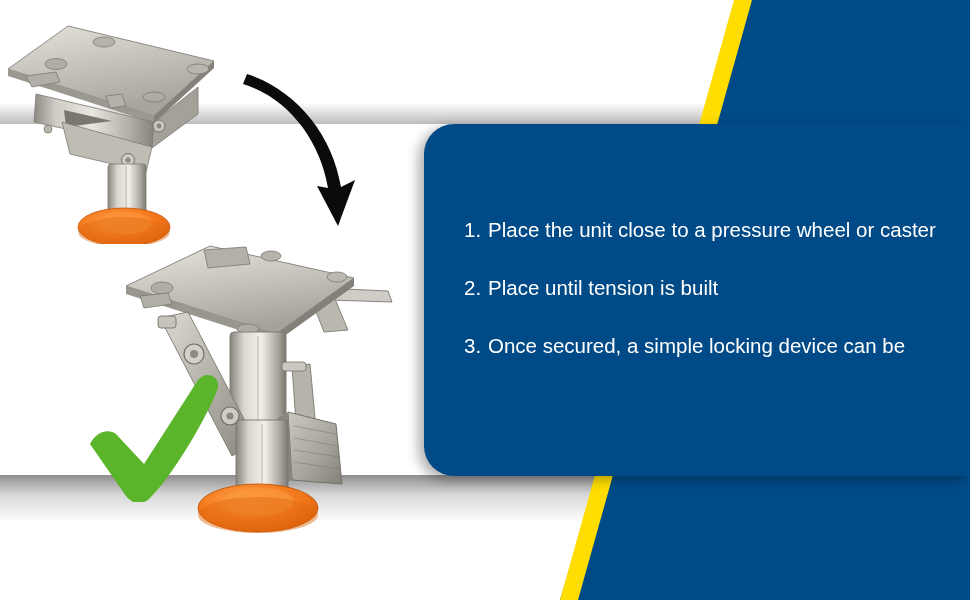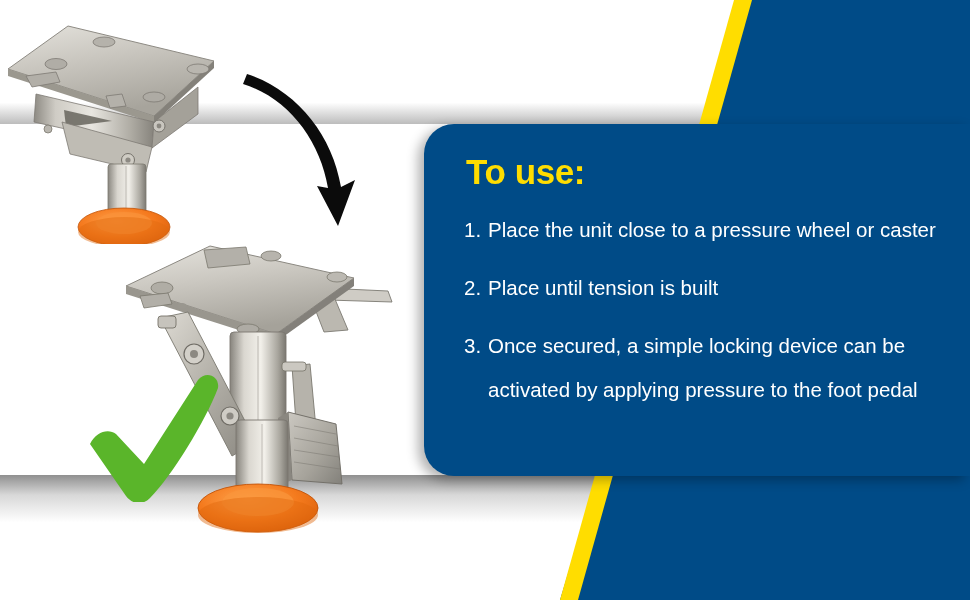--- a/index.html
+++ b/index.html
@@ -265,37 +265,35 @@
   <svg id="arrow-svg" viewBox="0 0 170 170">
     <path d="M33,16 C78,30 110,72 118,120 L107,118 L128,158 L145,112 L131,119 C122,66 86,22 37,6 Z" fill="#0b0b0b"></path>
   </svg>
 
   <svg id="check-svg" viewBox="0 0 138 130">
     <path d="M4,72 C10,60 22,56 30,62 L58,92 L112,8 C120,-2 134,4 132,16 C120,48 86,104 64,126 C56,134 46,132 40,124 Z" fill="#5ab52a"></path>
   </svg>
 
   <div id="instruction-panel">
 
-    <div id="panel-title">To use:</div>
 
     <div id="steps-list">
 
       <div class="step-row">
         <span class="step-num">1.</span>
         <span class="step-text">Place the unit close to a pressure wheel or caster</span>
       </div>
 
       <div class="step-row">
         <span class="step-num">2.</span>
         <span class="step-text">Place until tension is built</span>
       </div>
 
       <div class="step-row">
         <span class="step-num">3.</span>
         <span class="step-text">Once secured, a simple locking device can be</span>
       </div>
 
-      <div class="step-cont">activated by applying pressure to the foot pedal</div>
 
     </div>
   </div>
 
 </div>
 
 </body></html>

